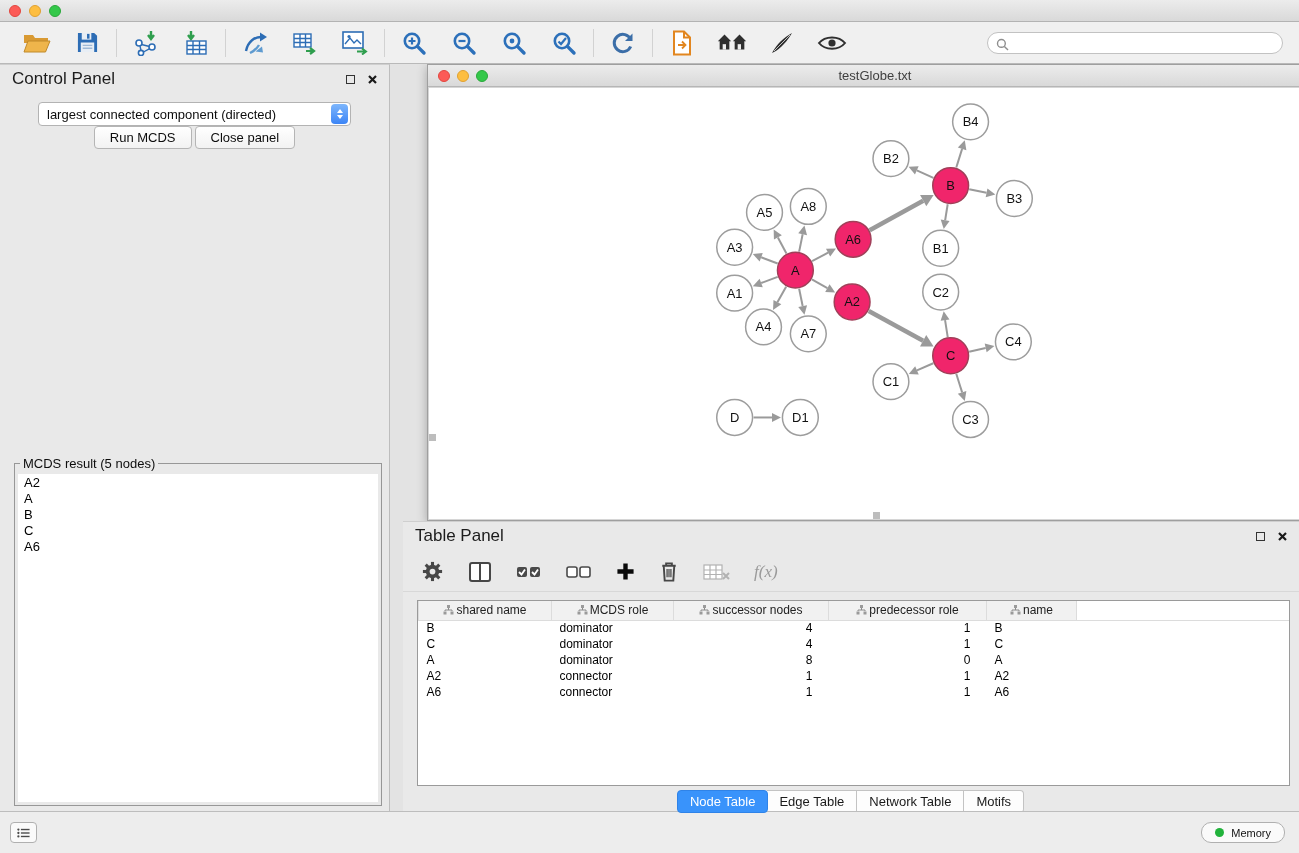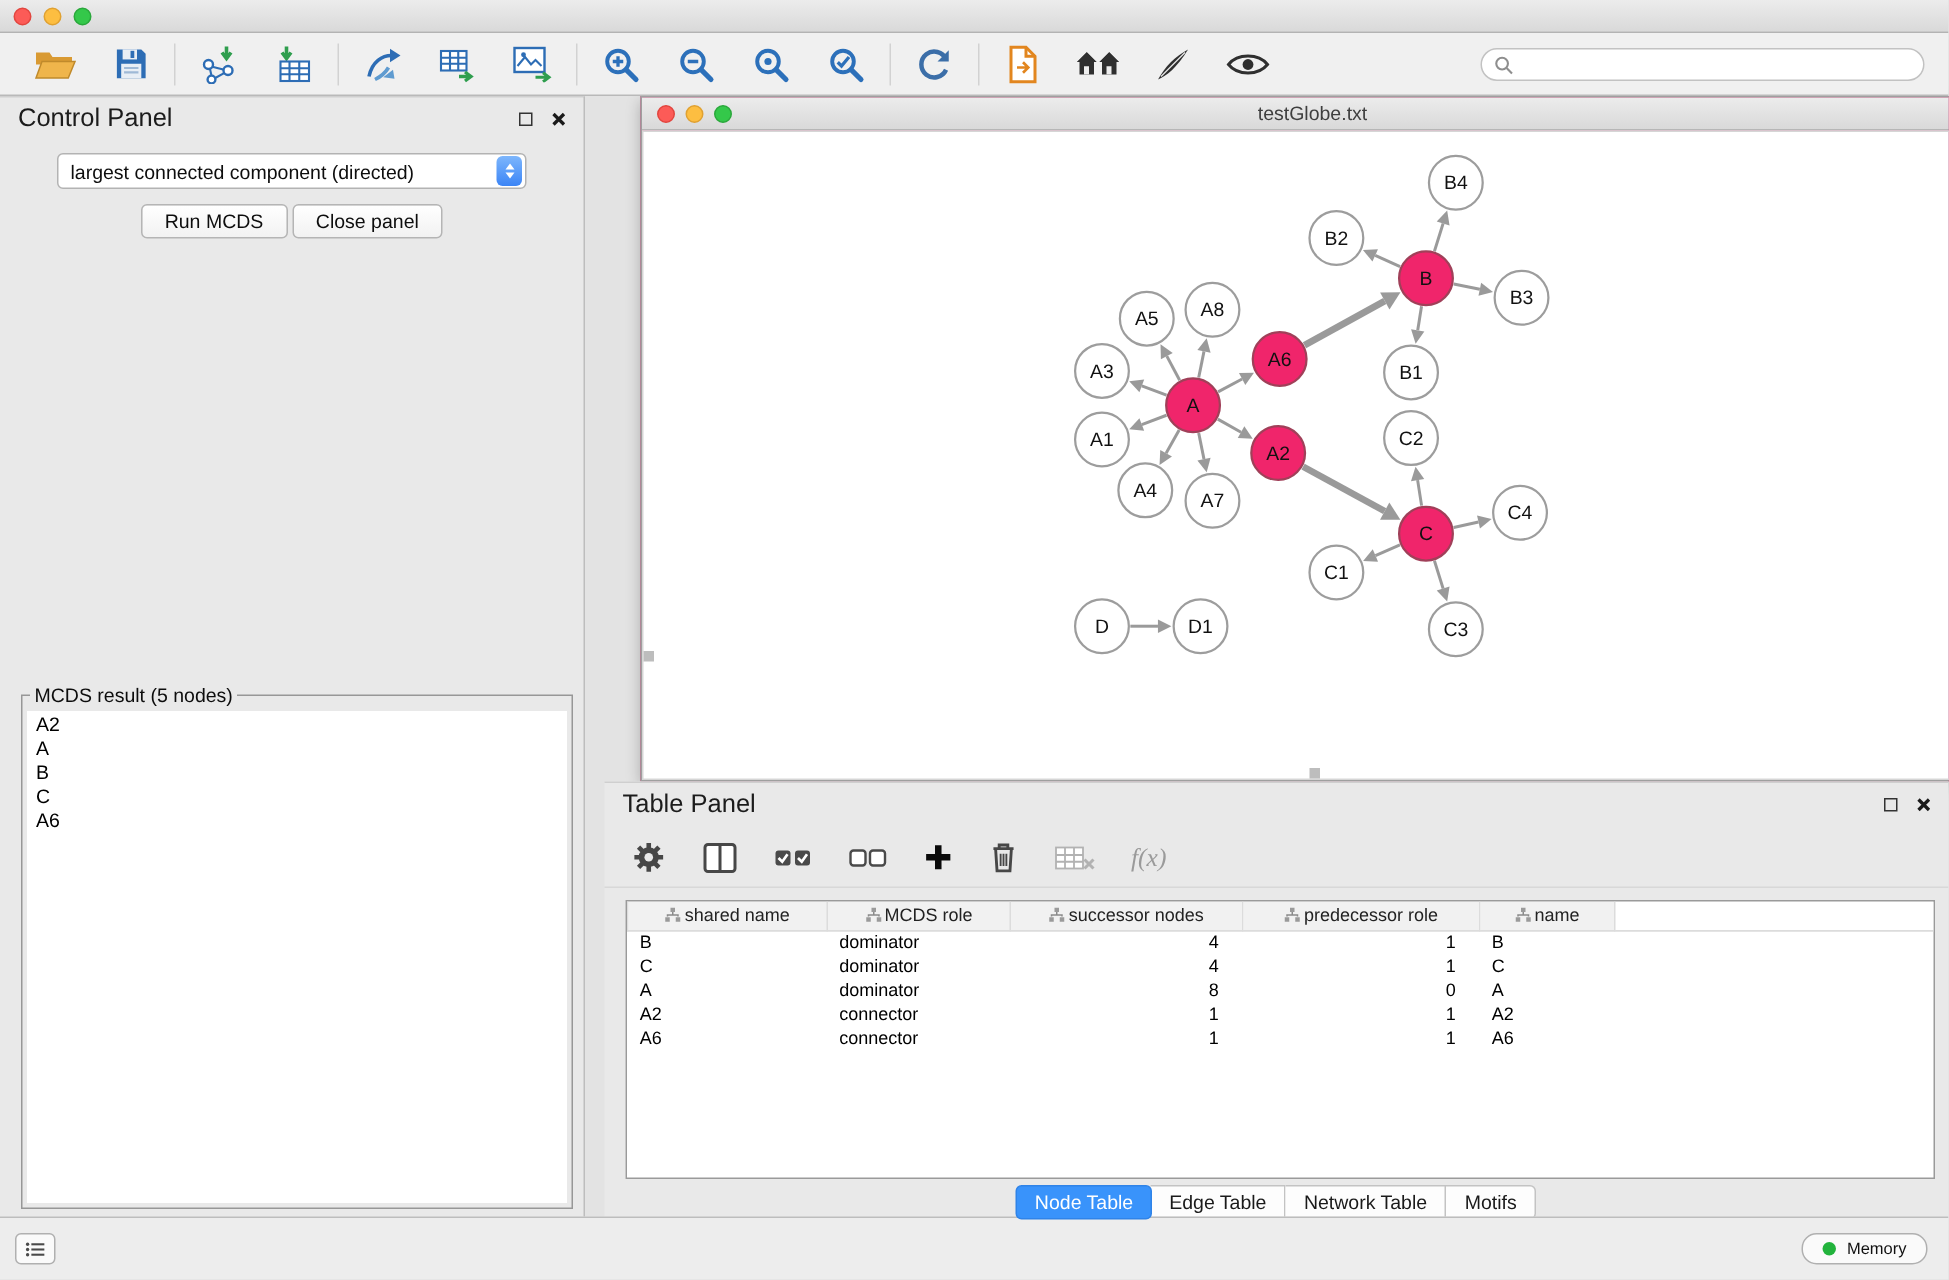--- a/index.html
+++ b/index.html
@@ -50,21 +50,21 @@
   .cp-tabs{justify-content:center;margin-top:6px;}
   .opt-label{margin-top:24px;text-align:center;font-size:13px;color:#0d0d0d;}
   .combo{margin:9px auto 0;width:313px;height:24px;background:#fff;border:1px solid #b3b3b3;border-radius:4px;
          display:flex;align-items:center;}
   .combo-text{flex:1;font-size:13px;padding-left:8px;color:#0d0d0d;white-space:nowrap;overflow:hidden;}
   .combo-stepper{width:17px;height:20px;margin-right:2px;border-radius:4px;
                  background:linear-gradient(#7db6fc,#3c85f6);display:flex;flex-direction:column;
                  align-items:center;justify-content:center;gap:2px;}
   .arr-up{width:0;height:0;border-left:3.5px solid transparent;border-right:3.5px solid transparent;border-bottom:4.5px solid #fff;}
   .arr-down{width:0;height:0;border-left:3.5px solid transparent;border-right:3.5px solid transparent;border-top:4.5px solid #fff;}
-  .cp-buttons{display:flex;justify-content:center;gap:3px;margin-top:10px;}
+  .cp-buttons{display:flex;justify-content:center;gap:3px;margin-top:0;}
   .cp-btn{font-size:13px;padding:3px 15px;background:linear-gradient(#ffffff,#f2f2f2);
           border:1px solid #b5b5b5;border-radius:4px;color:#0d0d0d;}
   .result-box{position:absolute;left:14px;right:7px;top:391px;bottom:14px;border:1px solid #979797;
               margin:0;padding:3px;background:#e9e9e9;}
   .result-box legend{font-size:13px;padding:0 3px;margin-left:2px;color:#0d0d0d;}
   .result-list{background:#fff;width:100%;height:100%;font-size:13px;padding:1px 6px;overflow:hidden;}
   .result-item{line-height:16px;color:#000;}
 
   
   .network-window{position:absolute;left:403px;top:64px;width:896px;height:457px;background:#be185d;

